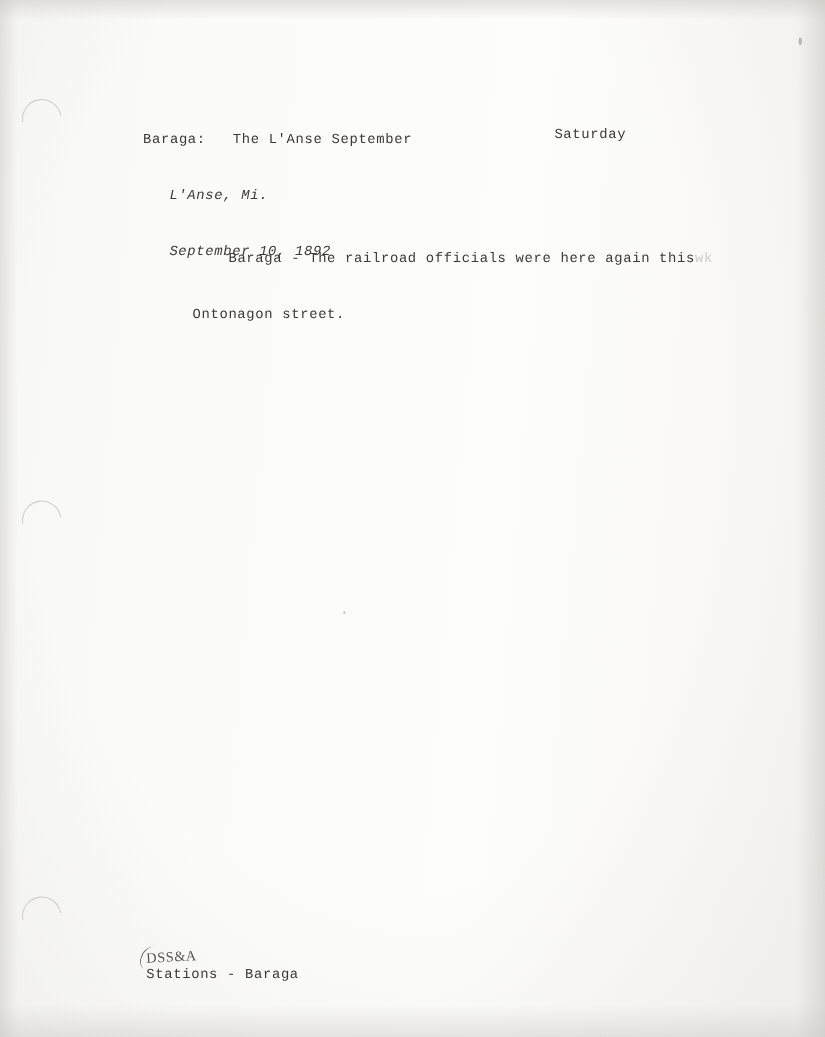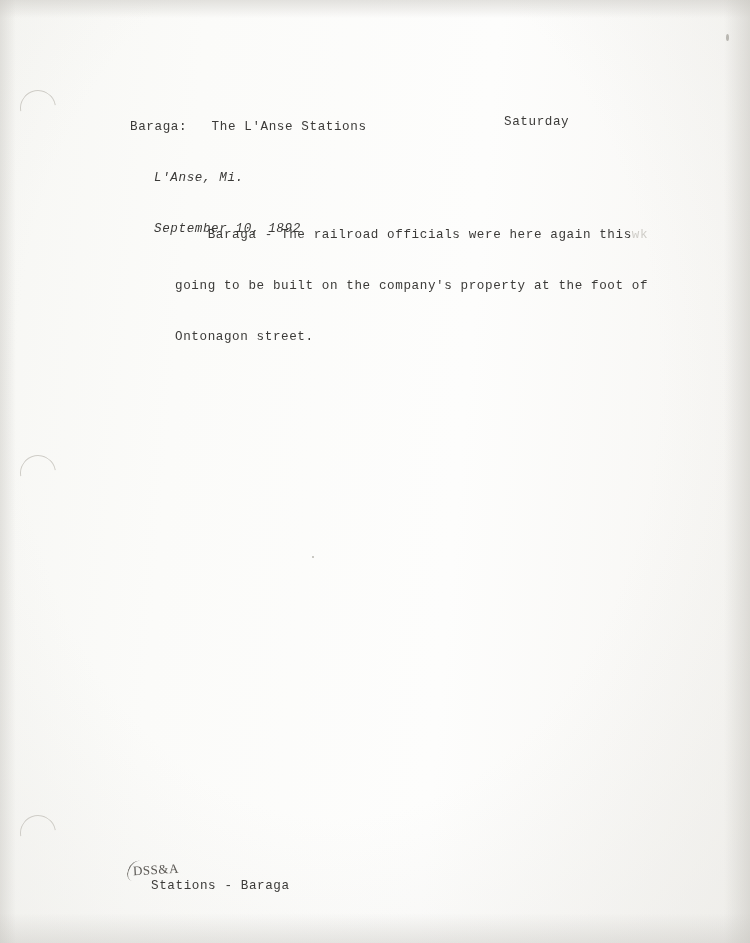--- a/index.html
+++ b/index.html
@@ -104,21 +104,21 @@
     margin-left: 36px;
   }
   .body-line { display: block; }
   .indent { padding-left: 24px; font-style: italic; }
 
   .faded {
     color: #cfcdc8;
   }
 
   .footer-note {
-    left: 151px;
+    left: 133px;
     top: 878px;
   }
   .footer-hand {
     position: absolute;
     left: 133px;
     top: 862px;
     font-family: "Liberation Serif", serif;
     font-size: 13px;
     color: #5a5753;
     letter-spacing: 0.5px;
@@ -148,30 +148,29 @@
   <div class="edge-shadow-bottom"></div>
 
   <div class="punch p1"></div>
   <div class="punch p2"></div>
   <div class="punch p3"></div>
 
   <div class="speck" style="left:726px; top:34px; width:3px; height:7px;"></div>
   <div class="speck" style="left:312px; top:556px; width:2px; height:2px;"></div>
 
   <div class="typed source-block">
-    <span class="src-line"><span class="src-label">Baraga:</span>   <span>The L'Anse Stations</span></span>
+    <span class="src-line"><span class="src-label">Baraga:</span>   <span>The L'Anse September</span></span>
     <span class="src-line indent">L'Anse, Mi.</span>
     <span class="src-line indent">September 10, 1892</span>
   </div>
 
   <div class="typed saturday">Saturday</div>
 
   <div class="typed body-block">
     <span class="body-line">    <span>Baraga - The railroad officials were here again this</span><span class="faded">wk</span></span>
-    <span class="body-line">going to be built on the company's property at the foot of</span>
     <span class="body-line">Ontonagon street.</span>
   </div>
 
   <div class="hand-stroke"></div>
   <div class="footer-hand">DSS&amp;A</div>
   <div class="typed footer-note">Stations - Baraga</div>
 
 </div>
 
 </body></html>

